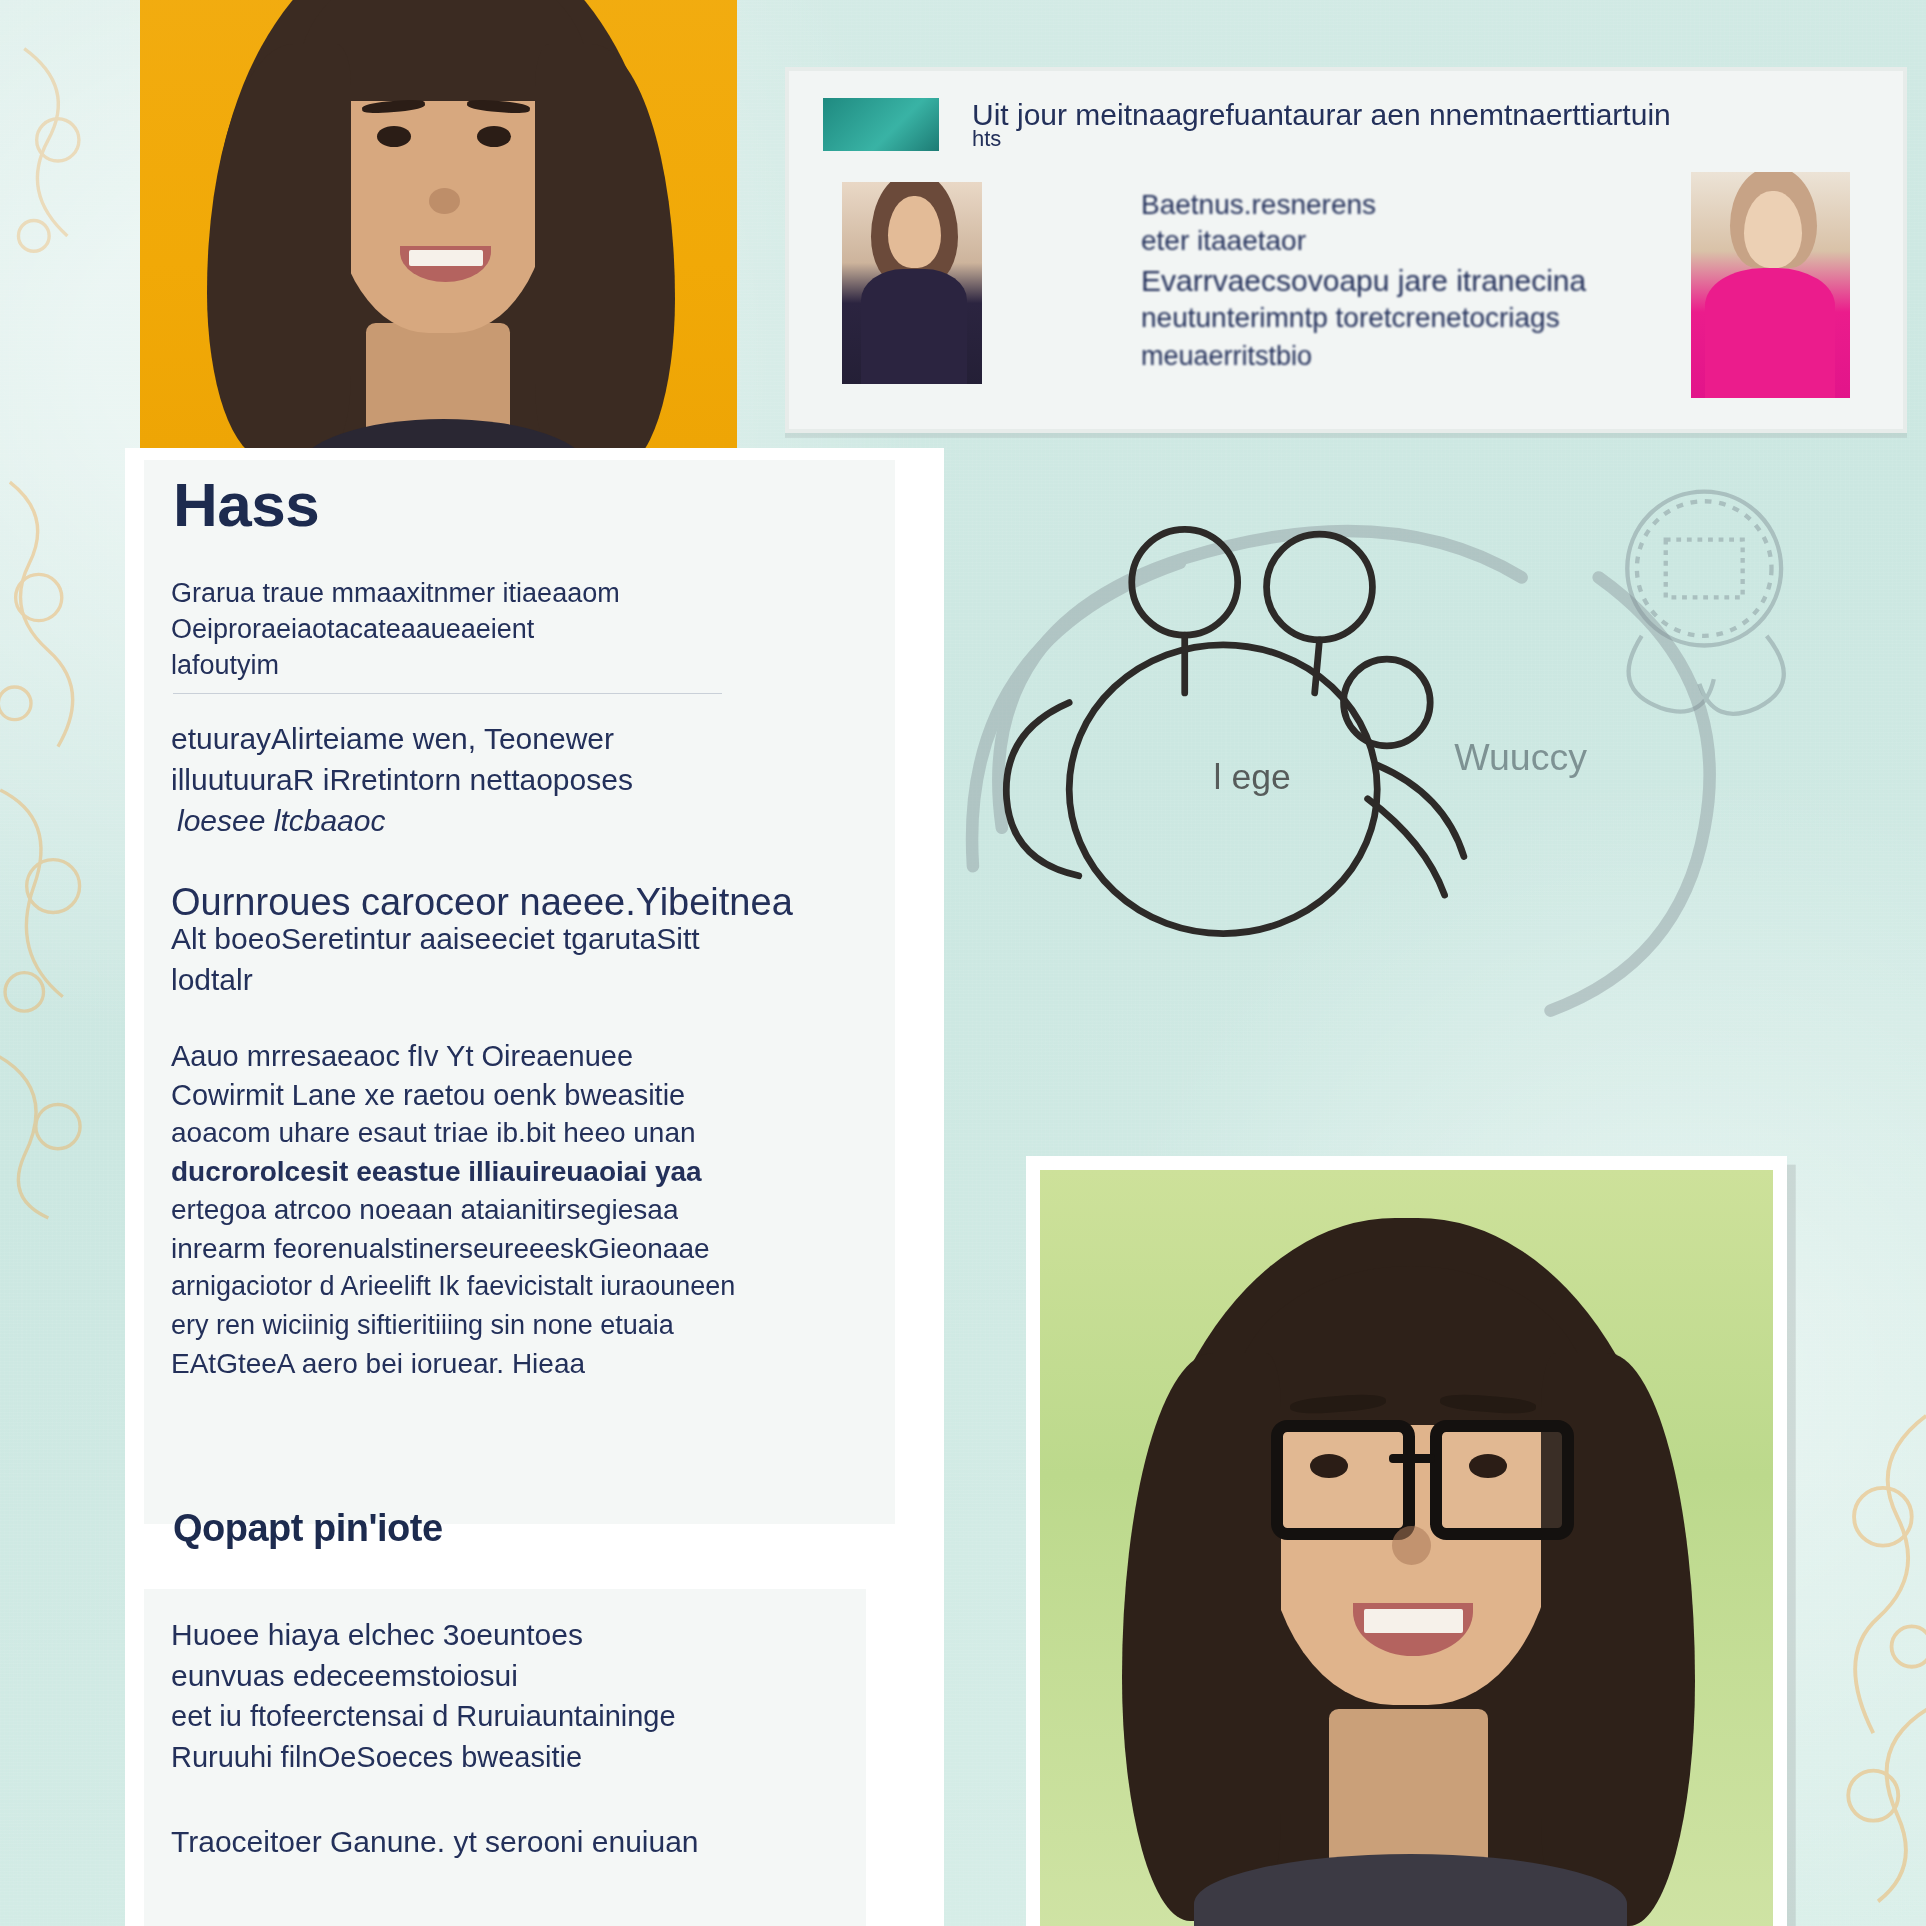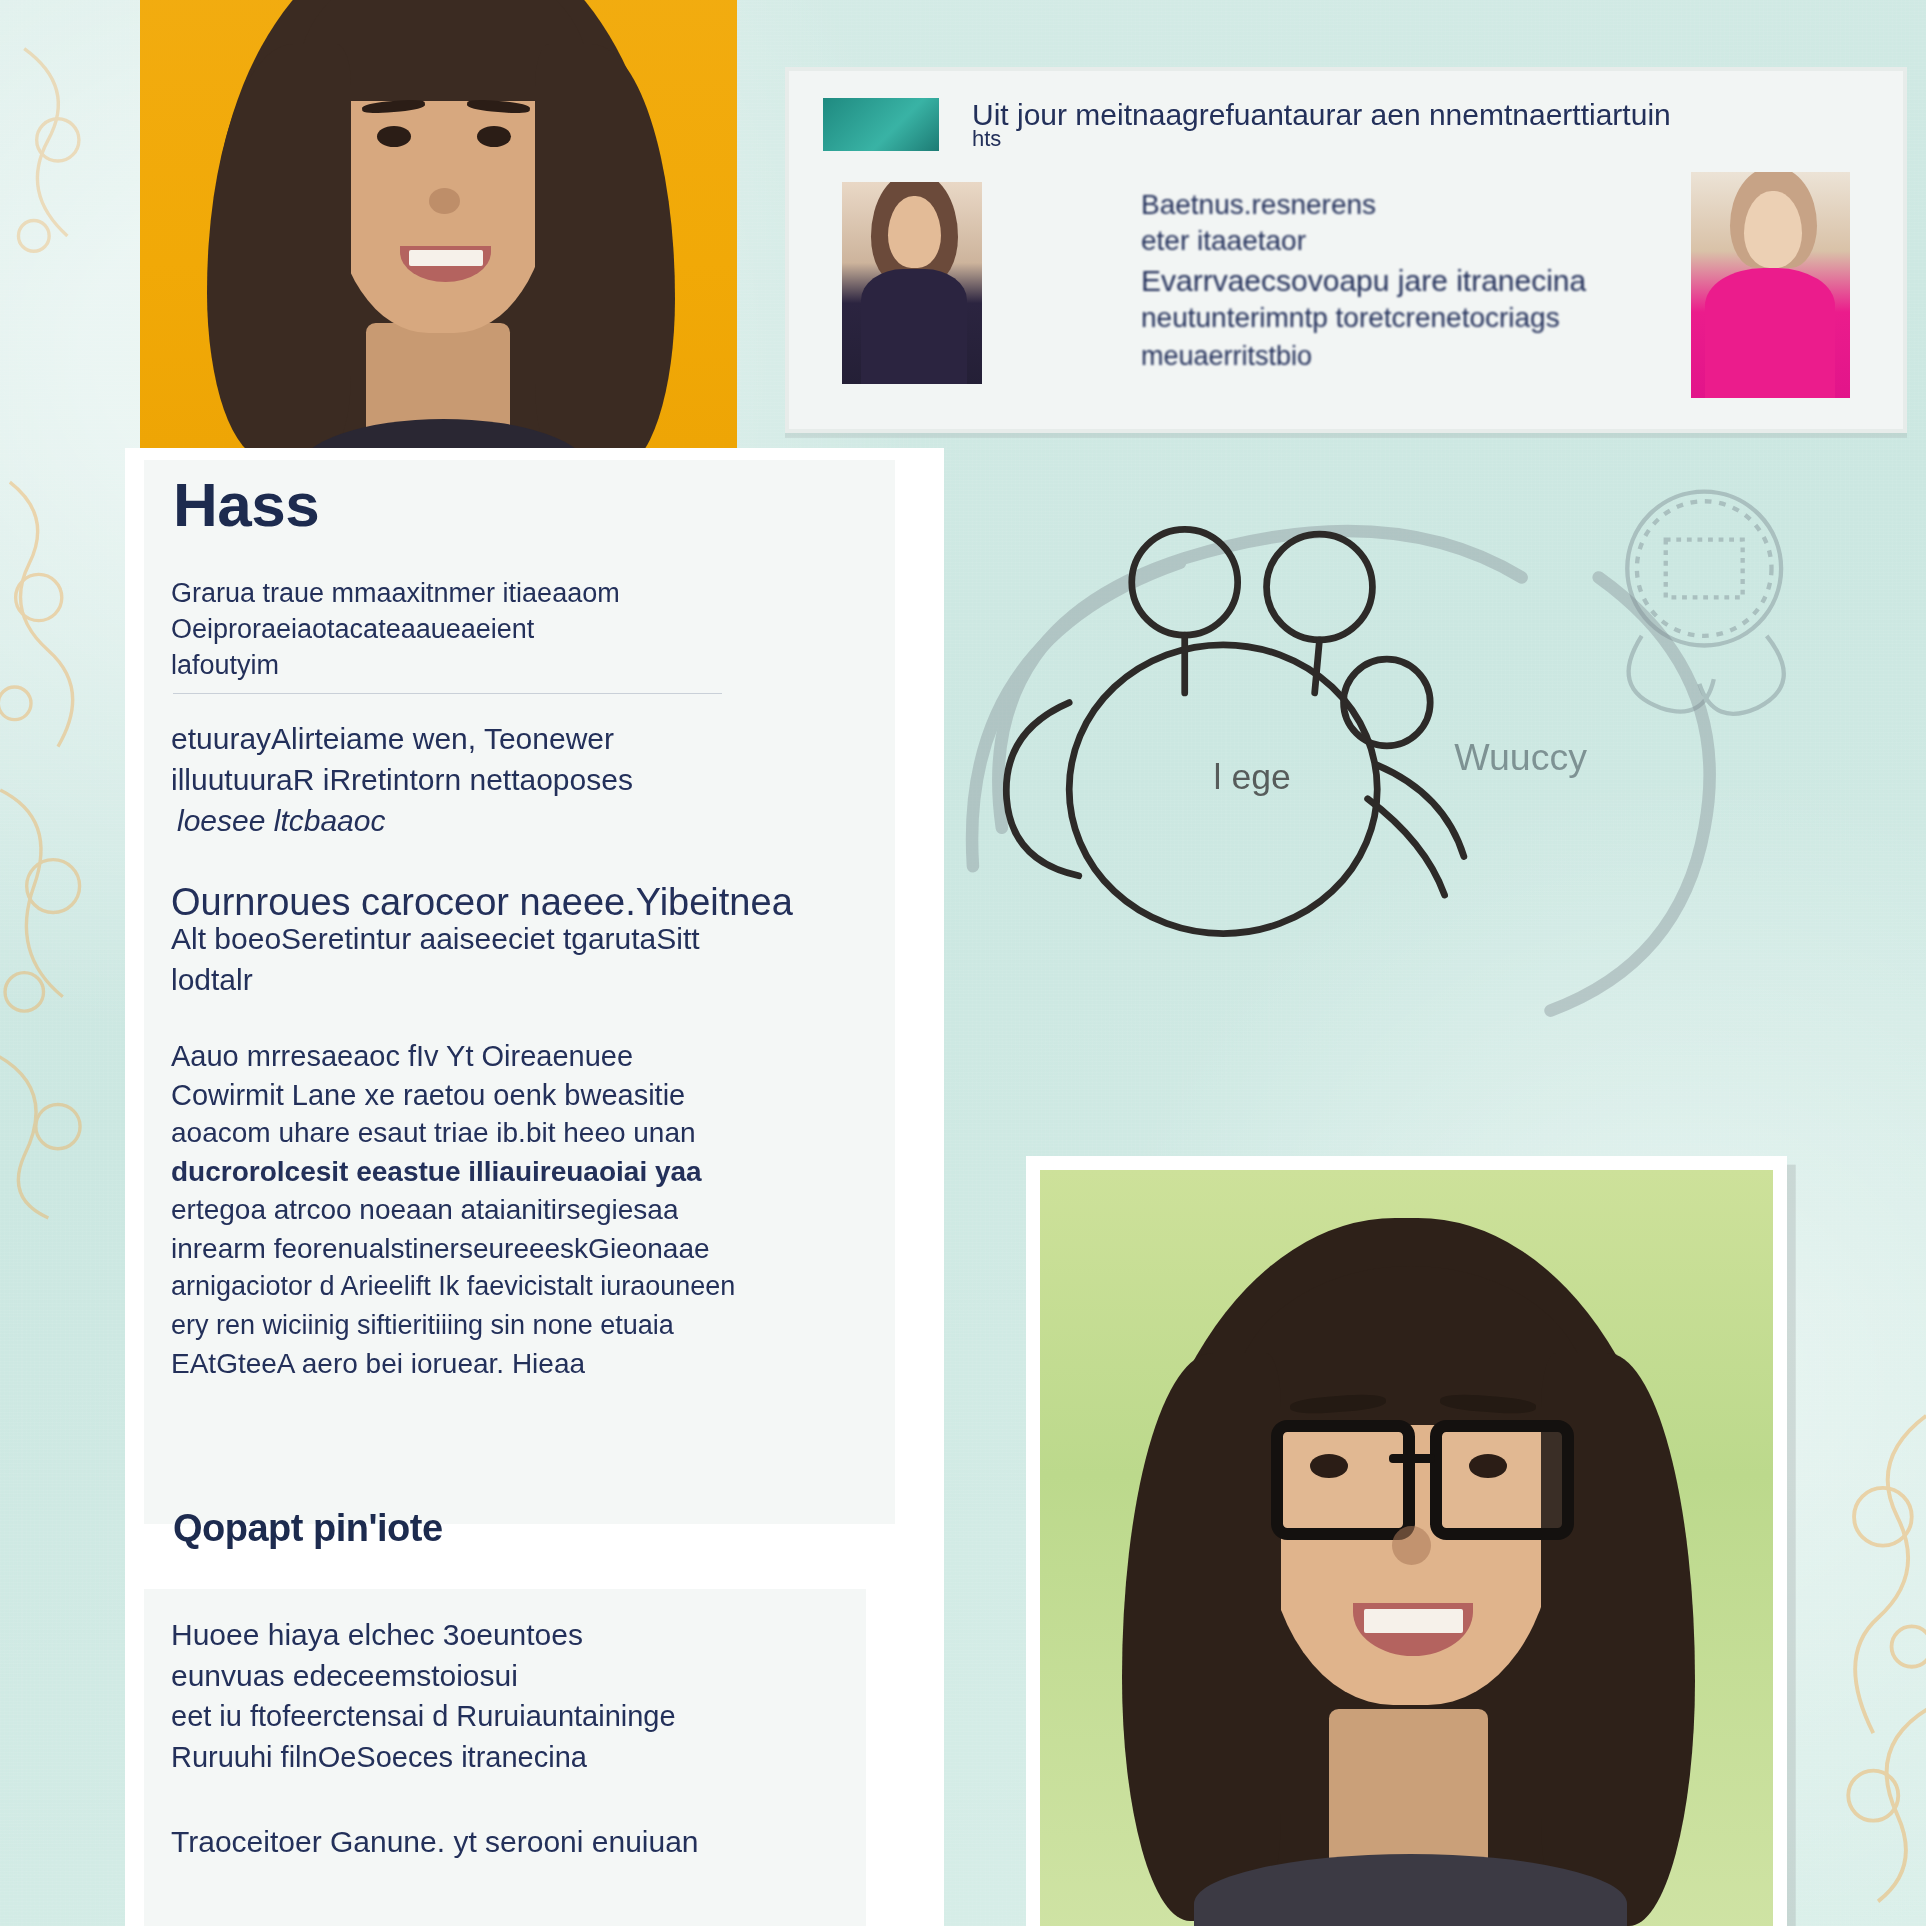--- a/index.html
+++ b/index.html
@@ -257,21 +257,21 @@
 <div class="blurline" style="position:absolute;left:171px;top:1310px;font-size:27px;">ery ren wiciinig siftieritiiing sin none etuaia</div>
 <div class="blurline" style="position:absolute;left:171px;top:1348px;font-size:28px;">EAtGteeA aero bei ioruear.      Hieaa</div>
 
 <div class="headline" style="position:absolute;left:173px;top:1507px;font-size:38px;">Qopapt pin'iote</div>
 
 <div class="card" style="left:144px;top:1589px;width:722px;height:337px;"></div>
 
 <div class="blurline" style="position:absolute;left:171px;top:1618px;font-size:30px;">Huoee hiaya elchec 3oeuntoes</div>
 <div class="blurline" style="position:absolute;left:171px;top:1659px;font-size:30px;">eunvuas edeceemstoiosui</div>
 <div class="blurline" style="position:absolute;left:171px;top:1700px;font-size:29px;">eet iu ftofeerctensai d Ruruiauntaininge</div>
-<div class="blurline" style="position:absolute;left:171px;top:1741px;font-size:29px;">Ruruuhi filnOeSoeces itranecina</div>
+<div class="blurline" style="position:absolute;left:171px;top:1741px;font-size:29px;">Ruruuhi filnOeSoeces bweasitie</div>
 <div class="blurline" style="position:absolute;left:171px;top:1825px;font-size:30px;">Traoceitoer Ganune. yt serooni enuiuan</div>
 
 <div class="photo photo-3">
   <div class="hair" style="left:87px;top:48px;width:559px;height:722px;background:#2e2119;"></div>
   <div class="neck" style="left:289px;top:539px;width:159px;height:202px;background:#caa079;"></div>
   <div class="face" style="left:226px;top:135px;width:289px;height:400px;background:#e0b48c;"></div>
   <div class="hair" style="left:193px;top:96px;width:356px;height:159px;background:#2e2119;border-radius:50% 50% 10% 10%/85% 85% 15% 15%;"></div>
   <div class="hair" style="left:82px;top:183px;width:159px;height:568px;background:#2e2119;border-radius:60% 10% 20% 45%;"></div>
   <div class="hair" style="left:501px;top:183px;width:154px;height:573px;background:#2e2119;border-radius:10% 60% 45% 20%;"></div>
 

